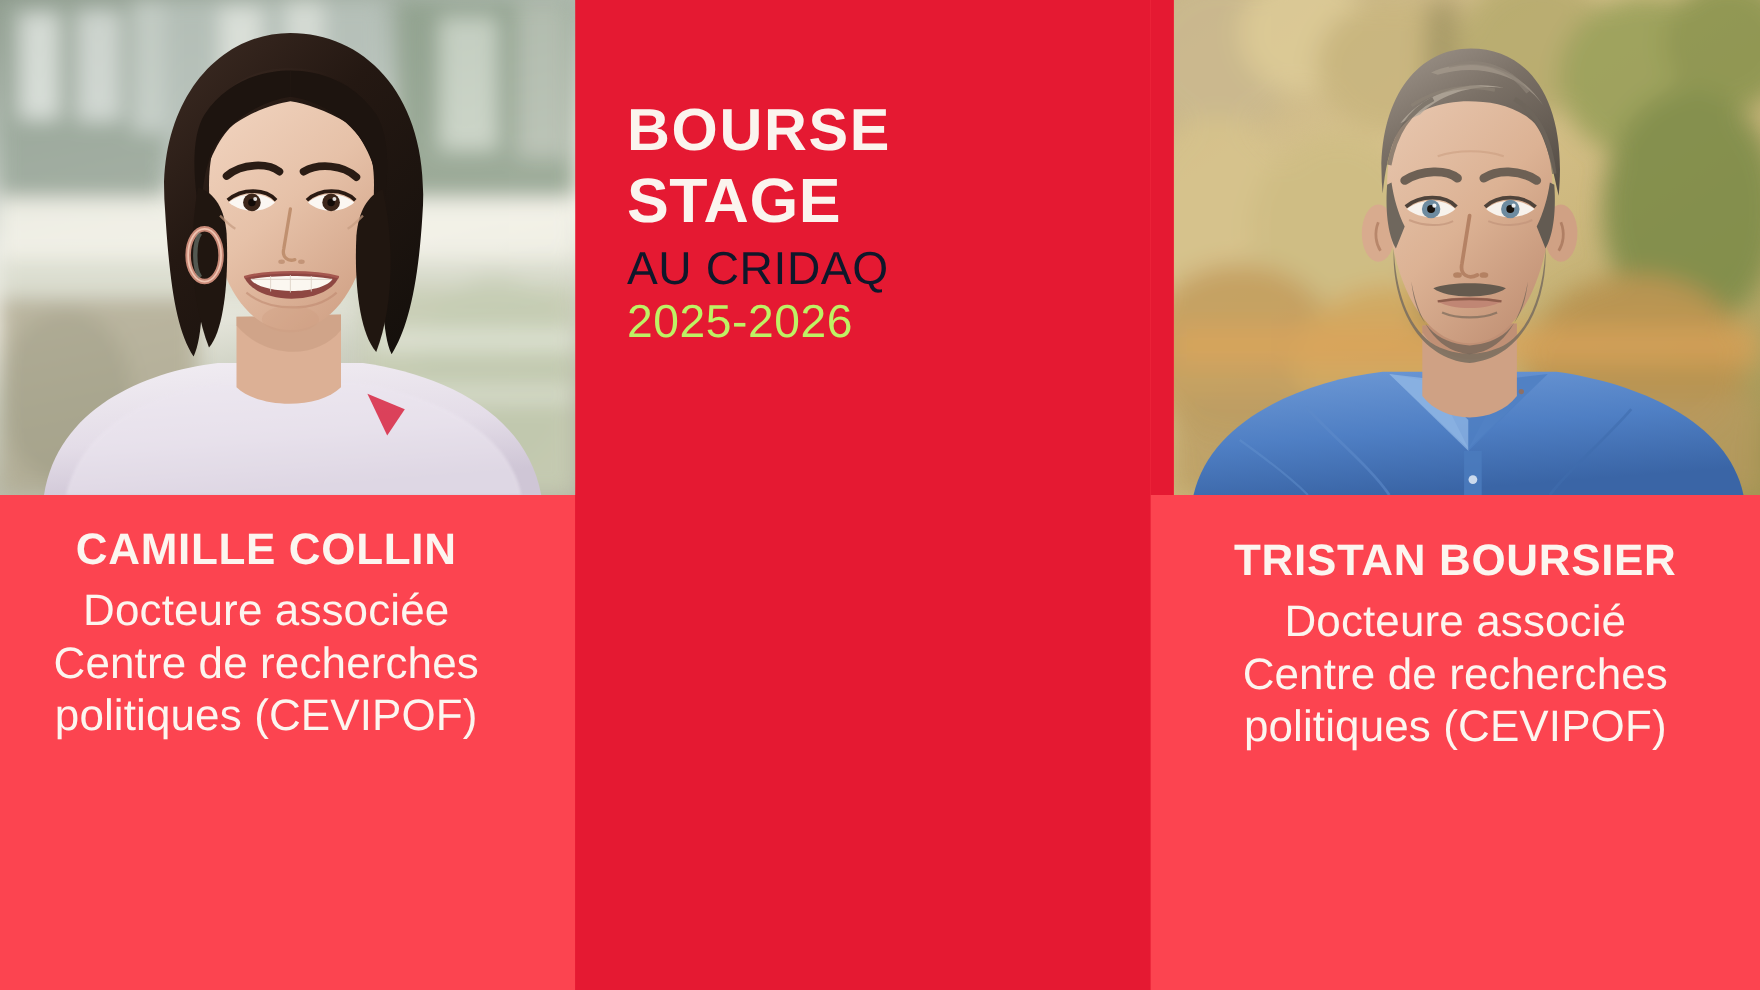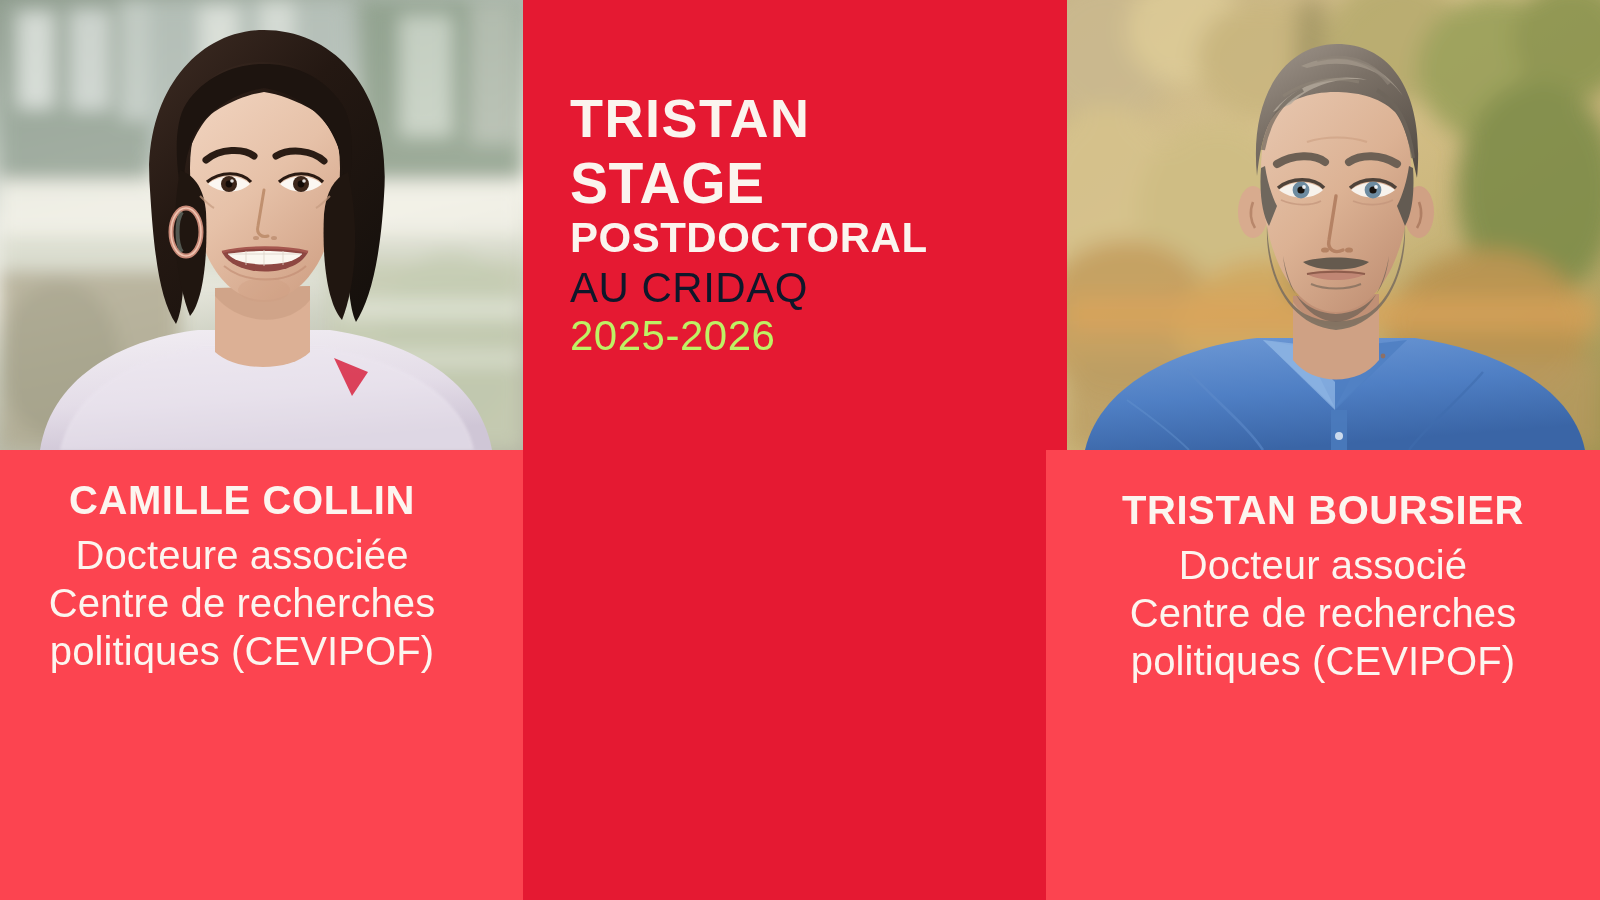--- a/index.html
+++ b/index.html
@@ -332,38 +332,37 @@
 
       <path d="M 240 274 C 254 269 284 269 298 274 C 284 282 254 282 240 274 Z" fill="#c08674"></path>
       <path d="M 240 274 C 256 271 282 271 298 274" stroke="#8e5d4c" stroke-width="2.2" fill="none"></path>
       <path d="M 244 284 C 258 290 280 290 294 284" stroke="#6d6054" stroke-width="2" fill="none" opacity="0.6"></path>
 
       <circle cx="316" cy="356" r="2.4" fill="#9c6b4f" opacity="0.8"></circle>
     </svg>
   </div>
 
   <div class="title-block">
-    <span class="t-bourse">TRISTAN</span>
+    <span class="t-bourse">BOURSE</span>
     <span class="t-stage">STAGE</span>
-    <span class="t-postdoc">POSTDOCTORAL</span>
     <span class="t-cridaq">AU CRIDAQ</span>
     <span class="t-years">2025-2026</span>
   </div>
 
   <div class="caption cap-left">
     <span class="cap-name">CAMILLE COLLIN</span>
     <span class="cap-lines">
       <span class="cap-line">Docteure associée</span>
       <span class="cap-line">Centre de recherches</span>
       <span class="cap-line">politiques (CEVIPOF)</span>
     </span>
   </div>
 
   <div class="caption cap-right">
     <span class="cap-name">TRISTAN BOURSIER</span>
     <span class="cap-lines">
-      <span class="cap-line">Docteur associé</span>
+      <span class="cap-line">Docteure associé</span>
       <span class="cap-line">Centre de recherches</span>
       <span class="cap-line">politiques (CEVIPOF)</span>
     </span>
   </div>
 
 </div>
 
 </body></html>

